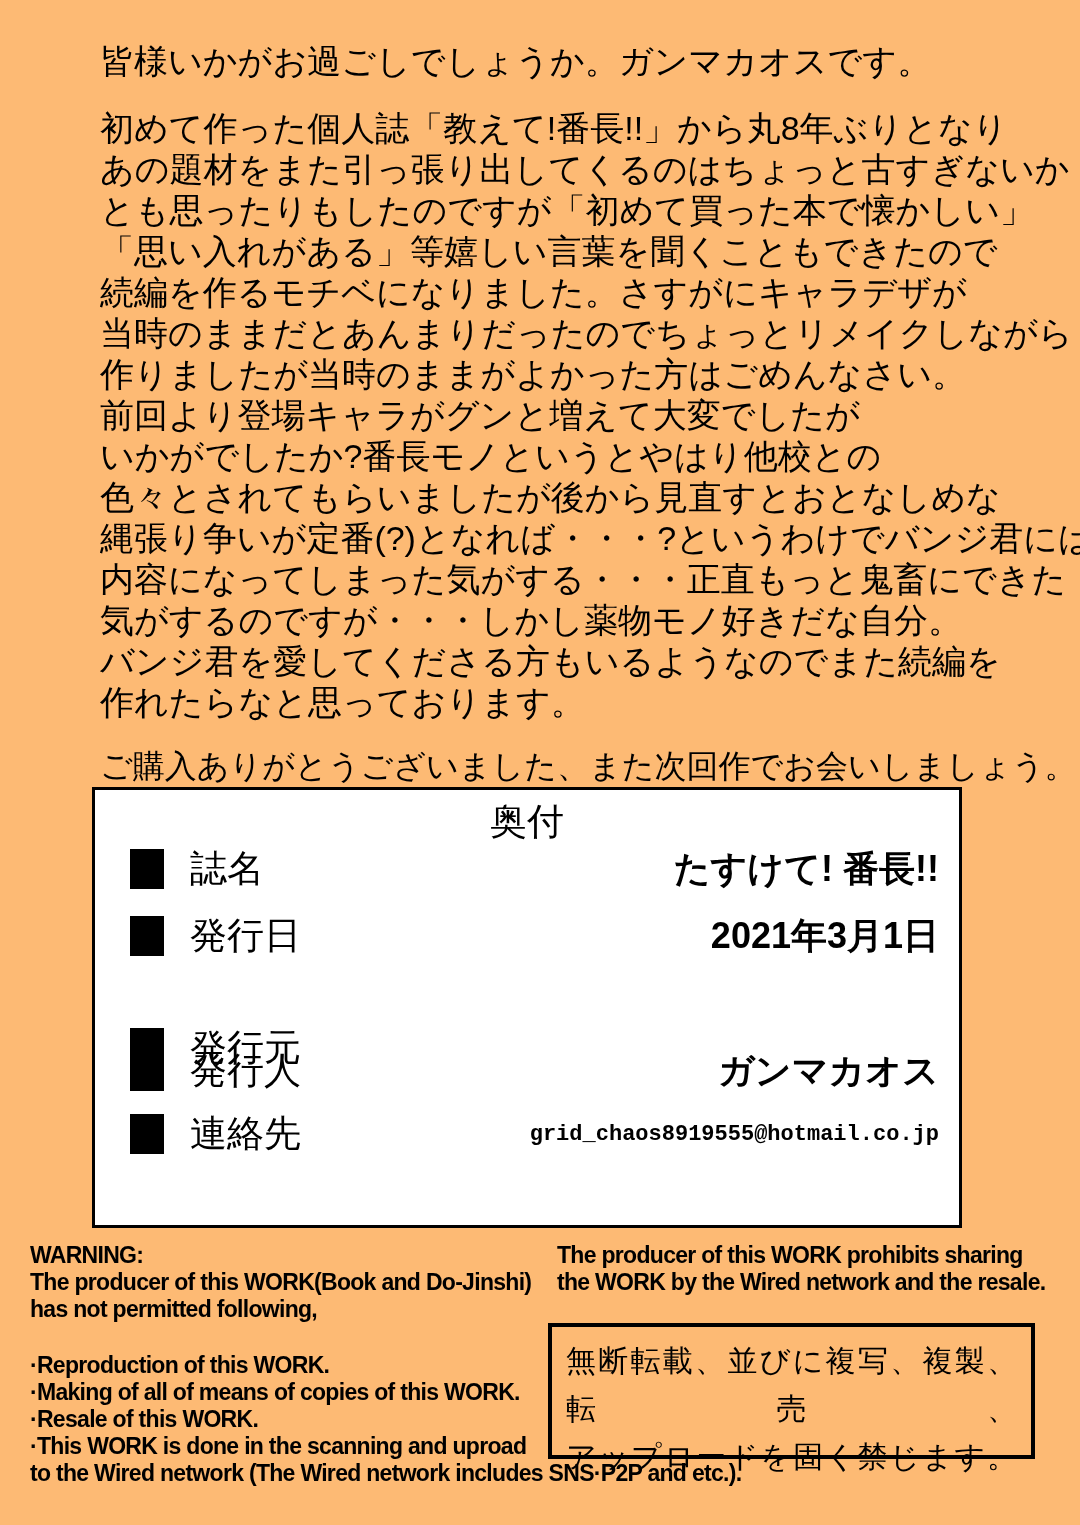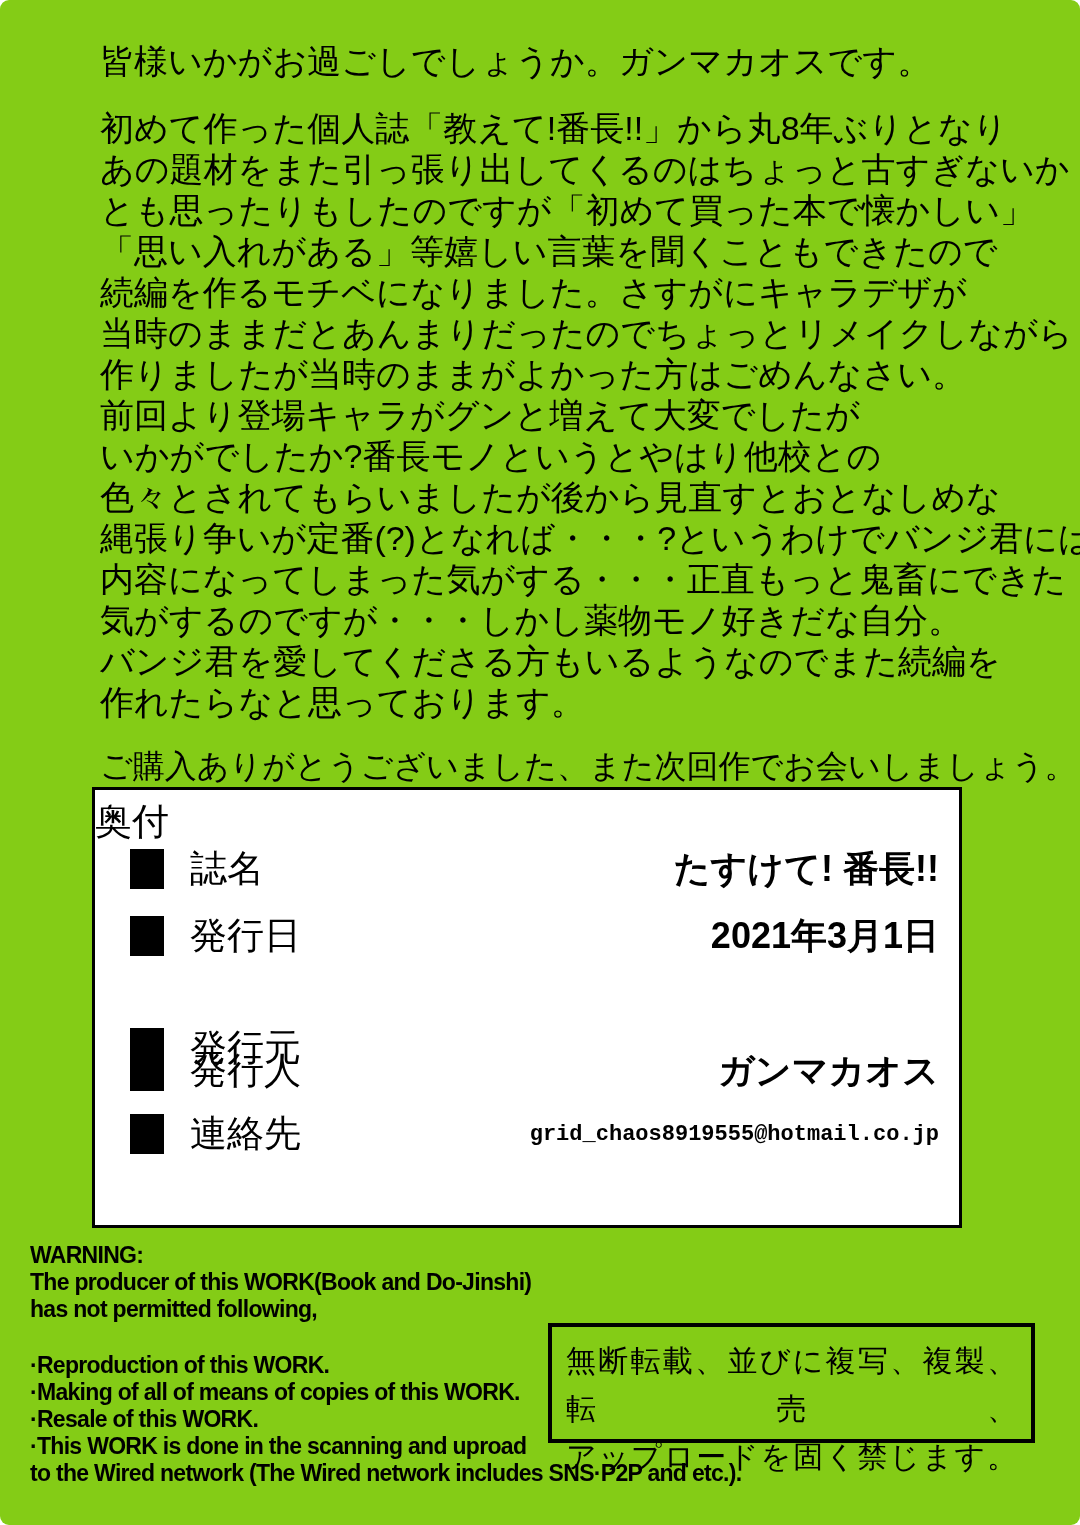--- a/index.html
+++ b/index.html
@@ -4,21 +4,21 @@
 <style>
   html,body{margin:0;padding:0;}
   body{
     width:1080px;height:1525px;
     background:#ffffff;
     font-family:"Liberation Sans",sans-serif;
     color:#000000;
     position:relative;
     overflow:hidden;
   }
-  .page{position:absolute;inset:0;background:#84cc16;border-radius:9px;}
+  .page{position:absolute;inset:0;background:#fdba74;}
 
   
   .afterword{
     position:absolute;left:100px;top:40px;width:960px;
     white-space:nowrap;
   }
   .greeting{font-size:34px;line-height:42px;margin:0;font-weight:500;}
   .para{margin-top:26px;}
   .para p{font-size:34px;line-height:41px;margin:0;font-weight:500;}
   .thanks{
@@ -26,21 +26,21 @@
     font-size:32px;line-height:40px;margin:0;font-weight:500;white-space:nowrap;
   }
 
   
   .colophon{
     position:absolute;left:92px;top:787px;width:870px;height:441px;
     border:3px solid #000;box-sizing:border-box;background:#fff;
   }
   .colophon-title{
     position:absolute;left:0;right:0;top:7px;
-    font-size:37px;font-weight:500;
+    text-align:center;font-size:37px;font-weight:500;
   }
   .colophon-row{
     position:absolute;left:35px;right:20px;height:48px;
     display:flex;align-items:center;justify-content:space-between;
   }
   .row-0{top:55px;} .row-1{top:122px;} .row-2{top:190px;margin-top:44px;} .row-3{top:257px;} .row-4{top:320px;}
   .row-left{display:flex;align-items:center;}
   .sq{display:inline-block;width:34px;height:40px;background:#000;margin-right:26px;flex:none;}
   .colophon-label{font-size:37px;font-weight:500;}
   .colophon-value{font-size:36px;font-weight:700;text-align:right;}
@@ -50,21 +50,21 @@
   .warn{
     font-weight:bold;font-size:23px;line-height:27px;letter-spacing:-0.7px;
     white-space:nowrap;
   }
   .warn p{margin:0;}
   .warn-left{position:absolute;left:30px;top:1242px;}
   .warn-gap{height:29px;}
   .warn-right{position:absolute;left:557px;top:1242px;}
 
   .prohibit-box{
-    position:absolute;left:548px;top:1323px;width:487px;height:120px;
+    position:absolute;left:548px;top:1323px;width:487px;height:136px;
     border:4px solid #000;box-sizing:border-box;
     padding:10px 14px 0 14px;
   }
   .prohibit-box p{
     margin:0;font-size:30px;line-height:48px;font-weight:500;
     text-align:justify;text-align-last:justify;
   }
 </style>
 </head>
 <body>
@@ -142,19 +142,23 @@
     <p>The producer of this WORK(Book and Do-Jinshi)</p>
     <p>has not permitted following,</p>
     <div class="warn-gap"></div>
     <p>·Reproduction of this WORK.</p>
     <p>·Making of all of means of copies of this WORK.</p>
     <p>·Resale of this WORK.</p>
     <p>·This WORK is done in the scanning and uproad</p>
     <p>to the Wired network (The Wired network includes SNS·P2P and etc.).</p>
   </div>
 
+  <div class="warn warn-right">
+    <p>The producer of this WORK prohibits sharing</p>
+    <p>the WORK by the Wired network and the resale.</p>
+  </div>
 
   <div class="prohibit-box">
     <p>無断転載、並びに複写、複製、転売、</p>
     <p>アップロードを固く禁じます。</p>
   </div>
 
 </div>
 
 </body></html>

